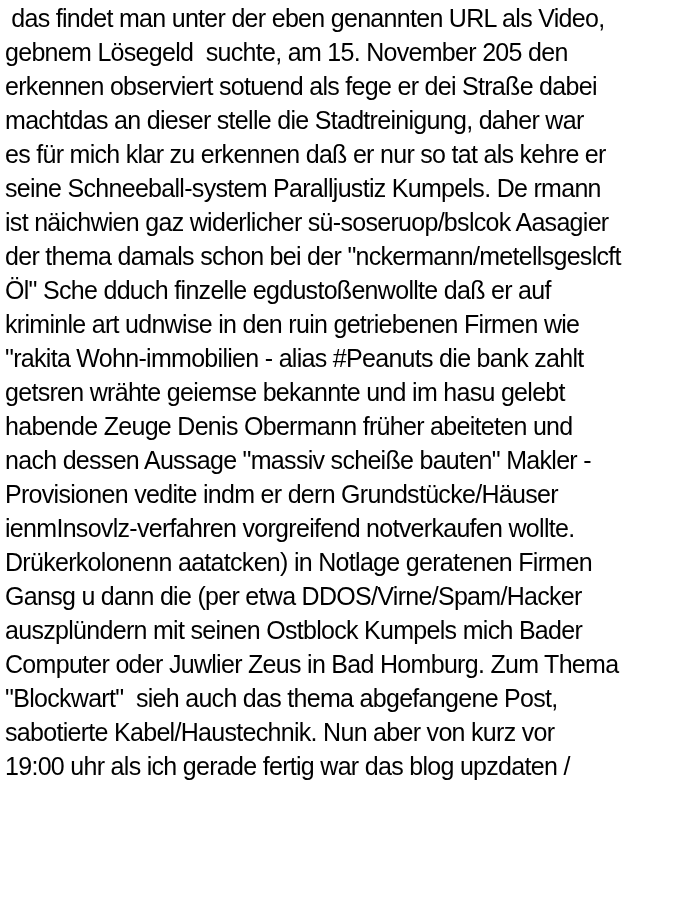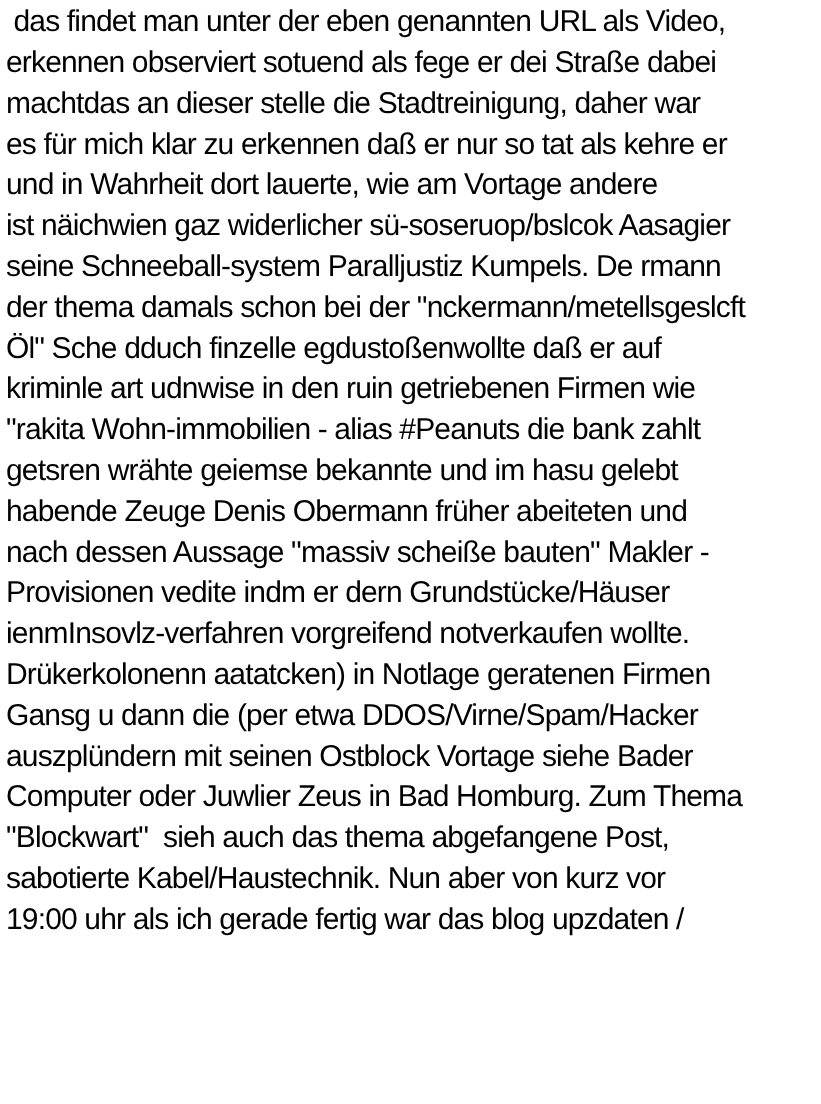--- a/index.html
+++ b/index.html
@@ -29,35 +29,35 @@
     white-space: pre;
     height: 34px;
     overflow: hidden;
   }
 </style>
 </head>
 <body>
 
 <div class="page">
   <div class="line"> das findet man unter der eben genannten URL als Video,</div>
+  <div class="line">gebnem Lösegeld  suchte, am 15. November 205 den</div>
   <div class="line">erkennen observiert sotuend als fege er dei Straße dabei</div>
   <div class="line">machtdas an dieser stelle die Stadtreinigung, daher war</div>
   <div class="line">es für mich klar zu erkennen daß er nur so tat als kehre er</div>
-  <div class="line">und in Wahrheit dort lauerte, wie am Vortage andere</div>
+  <div class="line">seine Schneeball-system Paralljustiz Kumpels. De rmann</div>
   <div class="line">ist näichwien gaz widerlicher sü-soseruop/bslcok Aasagier</div>
-  <div class="line">seine Schneeball-system Paralljustiz Kumpels. De rmann</div>
   <div class="line">der thema damals schon bei der "nckermann/metellsgeslcft</div>
   <div class="line">Öl" Sche dduch finzelle egdustoßenwollte daß er auf</div>
   <div class="line">kriminle art udnwise in den ruin getriebenen Firmen wie</div>
   <div class="line">"rakita Wohn-immobilien - alias #Peanuts die bank zahlt</div>
   <div class="line">getsren wrähte geiemse bekannte und im hasu gelebt</div>
   <div class="line">habende Zeuge Denis Obermann früher abeiteten und</div>
   <div class="line">nach dessen Aussage "massiv scheiße bauten" Makler -</div>
   <div class="line">Provisionen vedite indm er dern Grundstücke/Häuser</div>
   <div class="line">ienmInsovlz-verfahren vorgreifend notverkaufen wollte.</div>
   <div class="line">Drükerkolonenn aatatcken) in Notlage geratenen Firmen</div>
   <div class="line">Gansg u dann die (per etwa DDOS/Virne/Spam/Hacker</div>
-  <div class="line">auszplündern mit seinen Ostblock Vortage siehe Bader</div>
+  <div class="line">auszplündern mit seinen Ostblock Kumpels mich Bader</div>
   <div class="line">Computer oder Juwlier Zeus in Bad Homburg. Zum Thema</div>
   <div class="line">"Blockwart"  sieh auch das thema abgefangene Post,</div>
   <div class="line">sabotierte Kabel/Haustechnik. Nun aber von kurz vor</div>
   <div class="line">19:00 uhr als ich gerade fertig war das blog upzdaten /</div>
 </div>
 
 </body></html>

